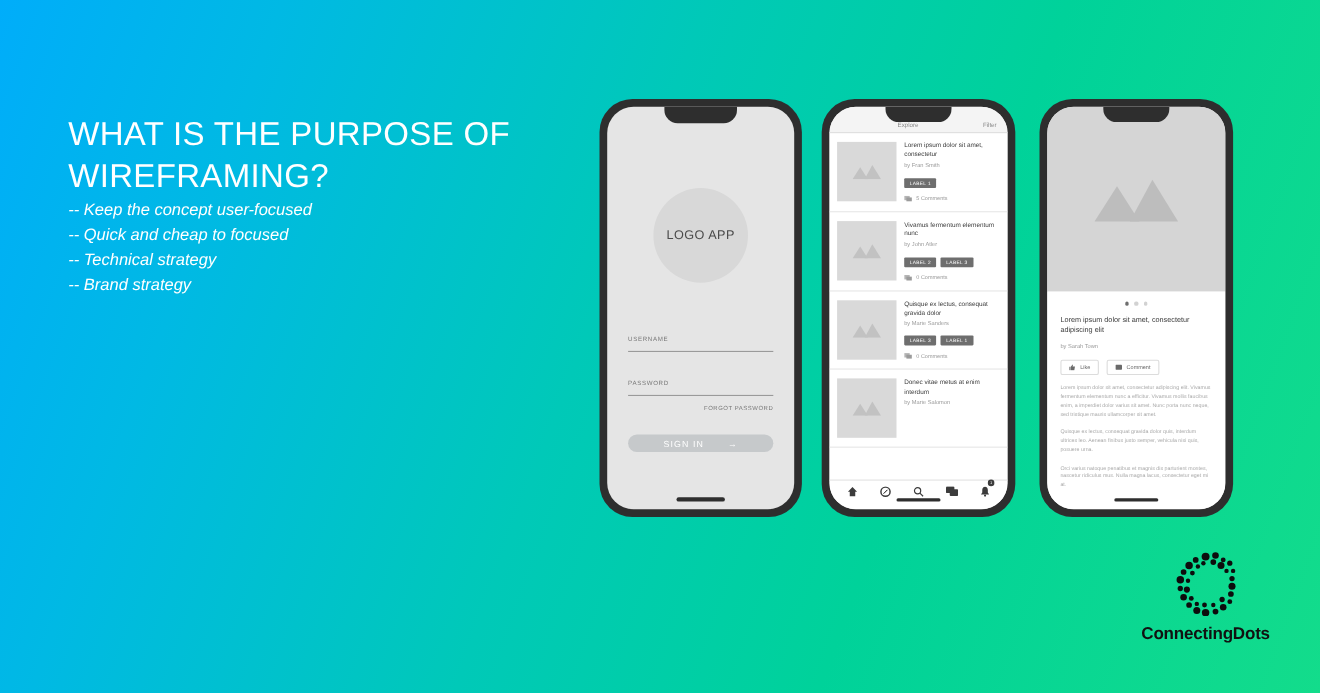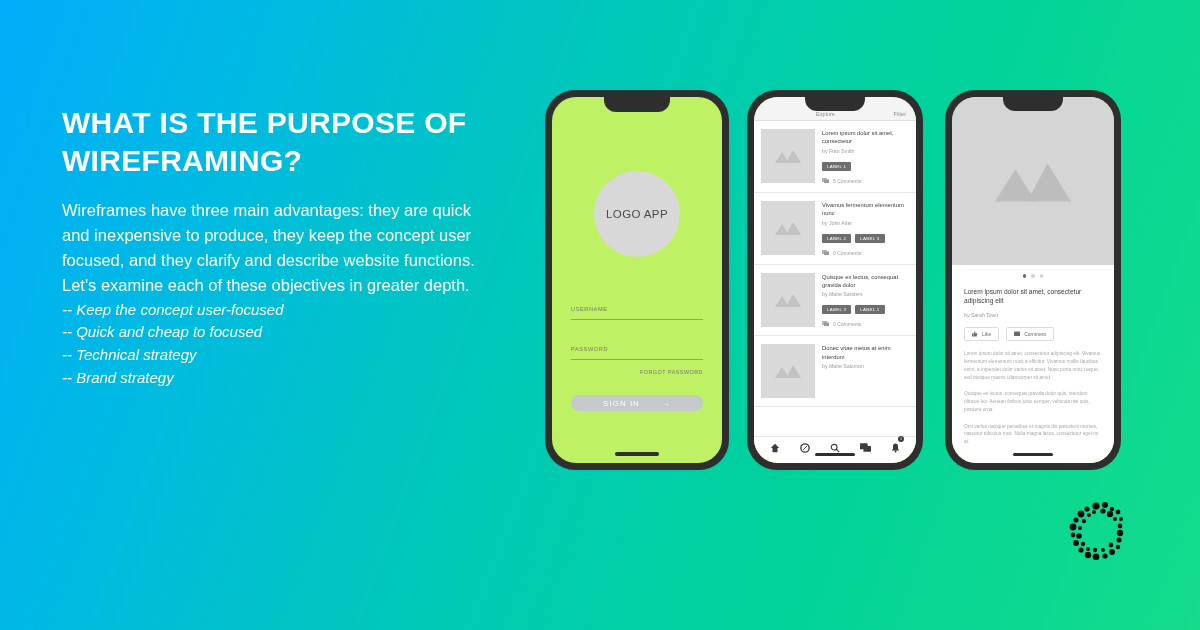--- a/index.html
+++ b/index.html
@@ -6,30 +6,30 @@
   html,body { width:1200px; height:630px; }
   body {
     font-family:"Liberation Sans", sans-serif;
     background:linear-gradient(110deg,#00ADFA 0%,#00B9E4 18%,#00C9B8 45%,#00D29A 68%,#13DC8B 100%);
     position:relative; overflow:hidden;
   }
 
   
   .left { position:absolute; left:62px; top:104px; width:430px; color:#fff; }
   .headline {
-    font-size:30px; font-weight:bold; line-height:1.27;
+    font-size:30px; font-weight:normal; line-height:1.27;
     letter-spacing:0.3px; text-transform:uppercase;
   }
   .body-copy { margin-top:18px; font-size:16.5px; line-height:1.52; }
   .bullets { margin-top:0; font-size:15px; line-height:1.52;font-style:italic; }
   .bullets div { white-space:nowrap; }
 
   
   .phone { position:absolute; background:#2e2e2e; border-radius:30px; padding:7px; }
-  .screen { width:100%; height:100%; background:#bef264; border-radius:24px;
+  .screen { width:100%; height:100%; background:#e5e5e5; border-radius:24px;
             position:relative; overflow:hidden; }
   .notch { position:absolute; top:0; left:50%; transform:translateX(-50%);
            background:#2e2e2e; border-radius:0 0 12px 12px; z-index:6; }
   .homebar { position:absolute; bottom:7px; left:50%; transform:translateX(-50%);
              background:#2e2e2e; border-radius:3px; z-index:6; }
 
   #phone1 { left:545px; top:90px; width:184px; height:380px; }
   #phone1 .notch { width:66px; height:15px; }
   #phone1 .homebar { width:44px; height:4px; }
   #phone2 { left:747px; top:90px; width:176px; height:380px; }
@@ -101,21 +101,20 @@
   .brand { position:absolute; left:1014px; top:500px; width:164px; text-align:center; }
   .brand-name { font-size:15.5px; font-weight:bold; color:#111; line-height:1.2;
     letter-spacing:-0.2px; margin-top:3px; }
   .brand-name .dot-blue { color:#2b6fd6; }
 </style>
 </head>
 <body>
 
 <div class="left">
   <div class="headline">WHAT IS THE PURPOSE OF WIREFRAMING?</div>
-  <div class="body-copy">Wireframes have three main advantages: they are quick and inexpensive to produce, they keep the concept user focused, and they clarify and describe website functions. Let's examine each of these objectives in greater depth.</div>
   <div class="bullets">
     <div>-- Keep the concept user-focused</div>
     <div>-- Quick and cheap to focused</div>
     <div>-- Technical strategy</div>
     <div>-- Brand strategy</div>
   </div>
 </div>
 
 <div class="phone" id="phone1">
   <div class="screen">
@@ -340,14 +339,15 @@
         <circle cx="47" cy="52" r="3"></circle>
       <circle cx="46" cy="45" r="2.4"></circle>
         <circle cx="53" cy="47" r="2.2"></circle>
         <circle cx="54" cy="40" r="2.6"></circle>
       <circle cx="55" cy="33" r="3.2"></circle>
         <circle cx="55" cy="26" r="2.4"></circle>
         <circle cx="56" cy="19" r="2"></circle>
     </g>
   </svg>
   <div class="brand-name">
+    <div>ConnectingDots</div>
   </div>
 </div>
 
 </body></html>

